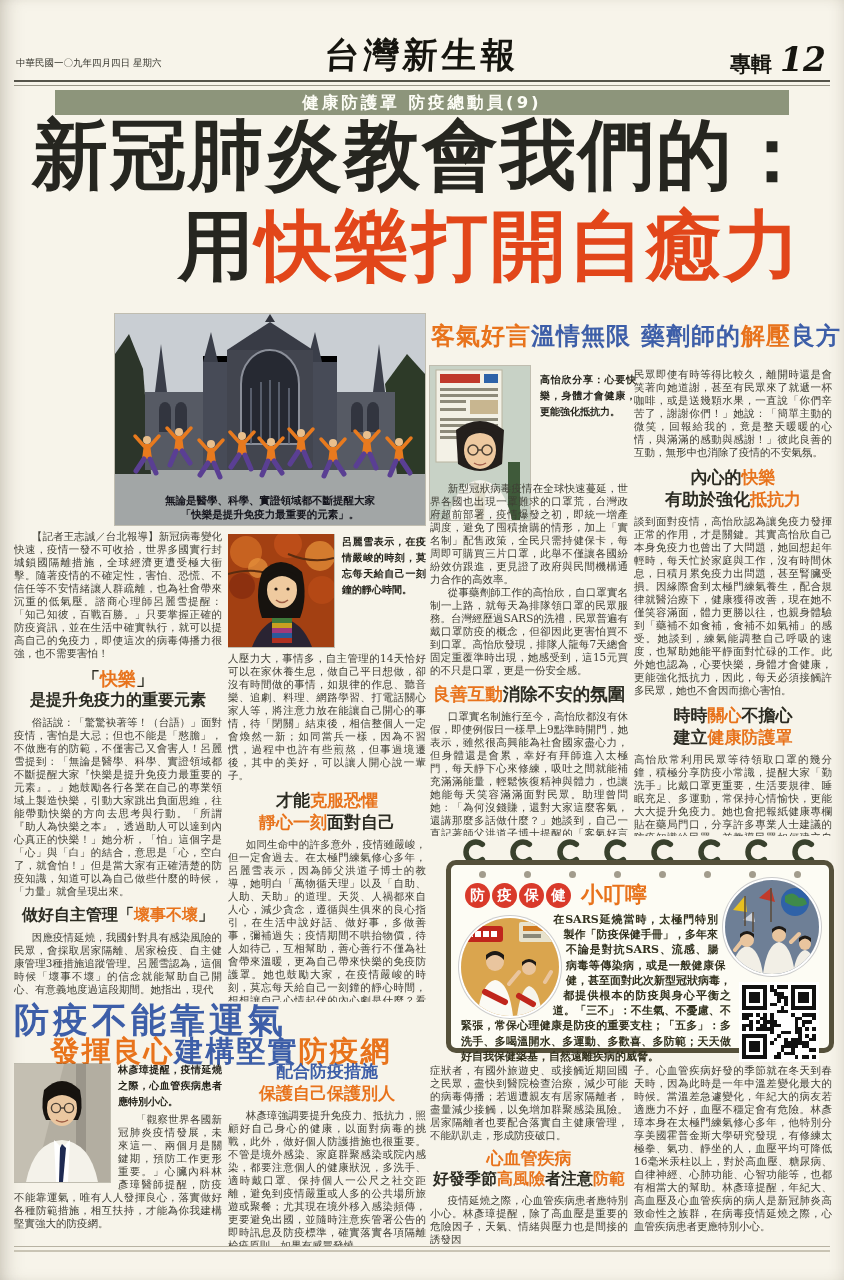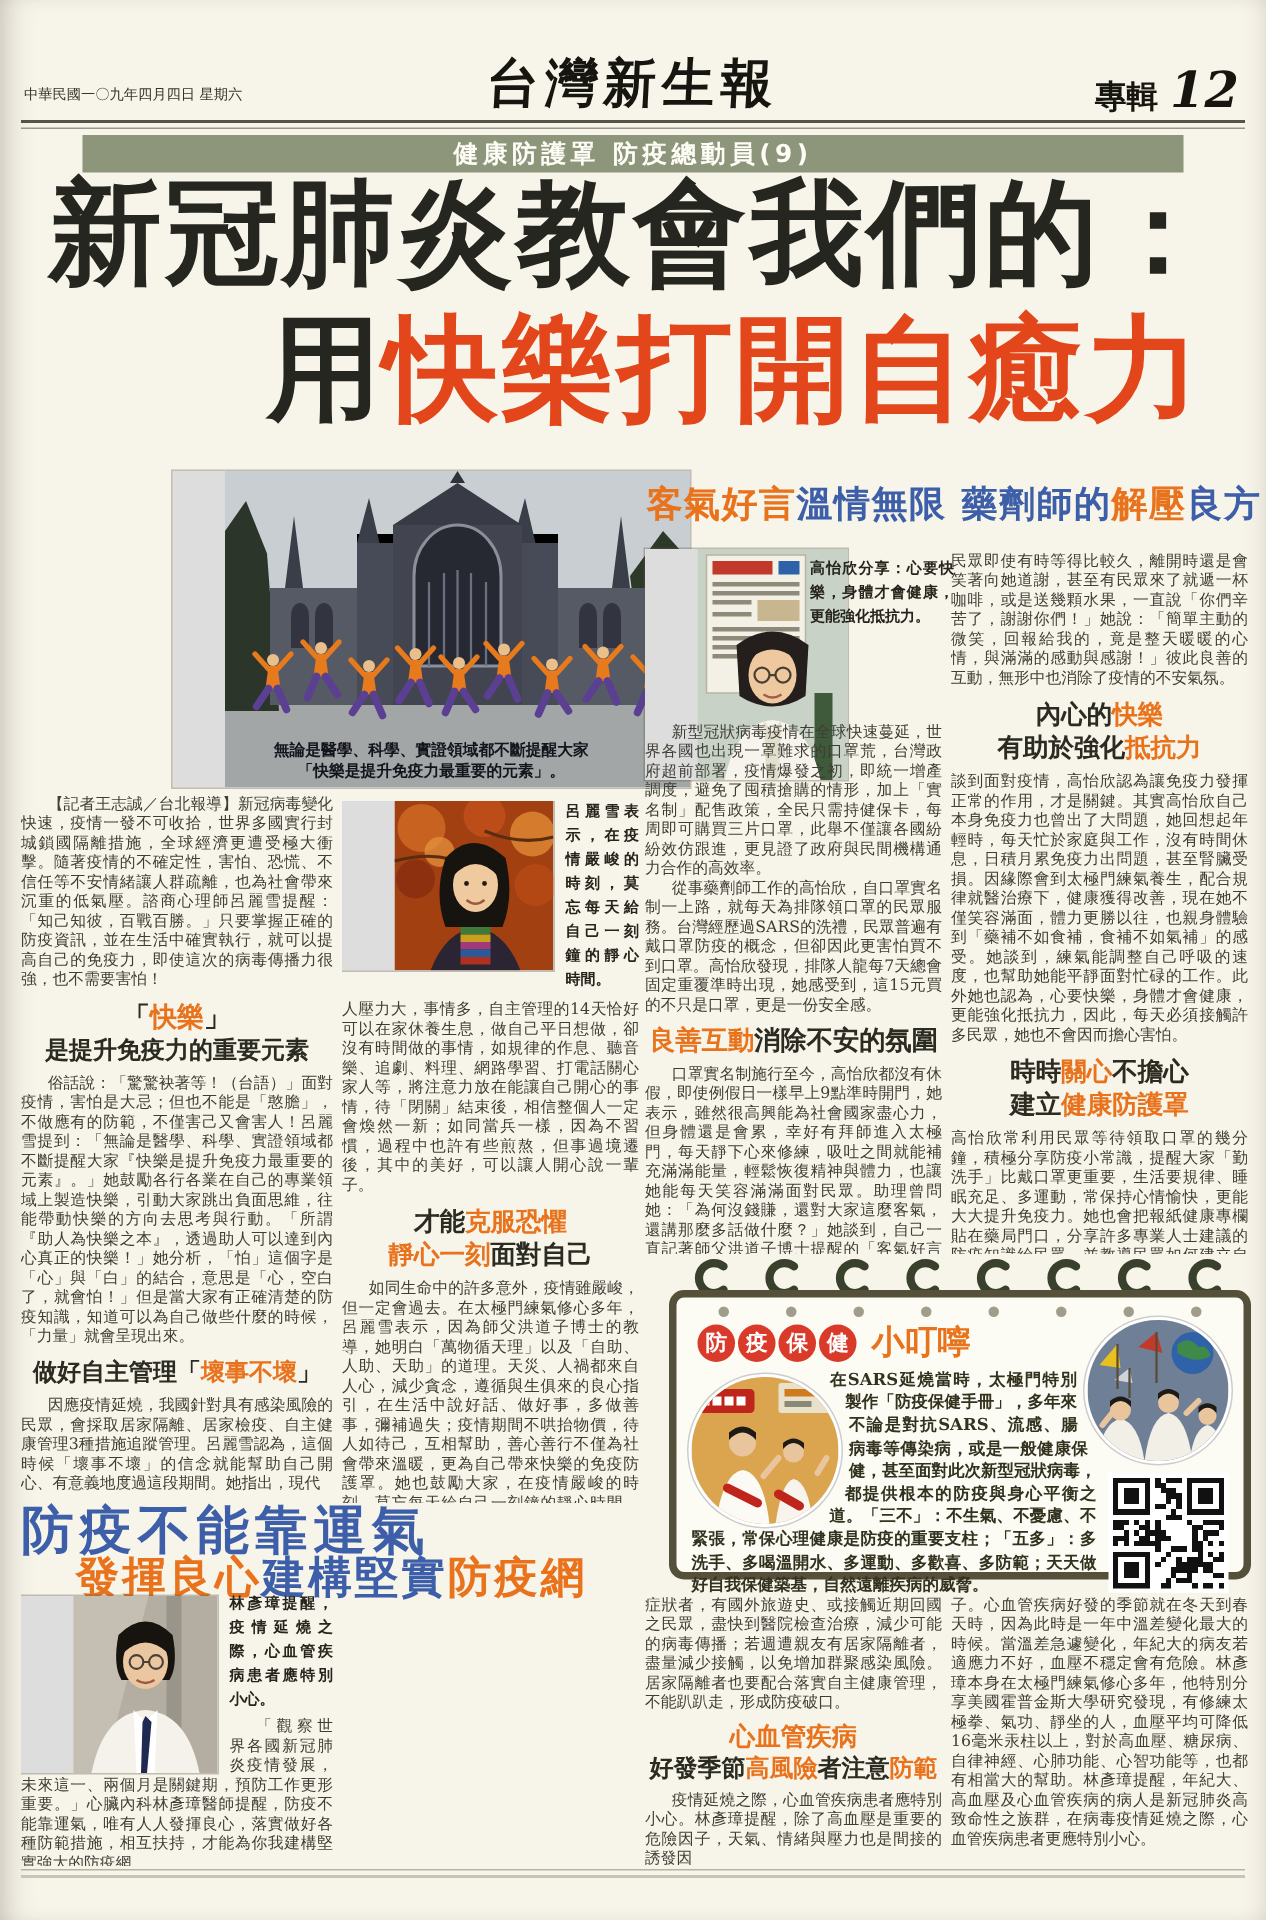--- a/index.html
+++ b/index.html
@@ -24,21 +24,21 @@
         font-family:"DejaVu Sans",sans-serif;line-height:1.1;color:#262620;}
   .red{color:#e2461a;}
   
   .col{position:absolute;overflow:hidden;}
   .para{margin:0;font-size:10.5px;line-height:13px;text-align:justify;text-indent:1.7em;color:#3f3e35;}
   .para.noind{text-indent:0;}
   .sub{font-family:"DejaVu Sans",sans-serif;font-weight:800;text-align:center;color:#2b2b22;line-height:1.3;}
   .o{color:#e8731c;} .b{color:#3d5ea8;}
   .caption{font-size:10px;line-height:16px;font-weight:bold;color:#26251d;text-align:justify;}
   
-  .ph{background:#ddd;overflow:hidden;box-shadow:0 0 0 1px rgba(90,85,70,.35);padding-left:35px;}
+  .ph{background:#ddd;overflow:hidden;box-shadow:0 0 0 1px rgba(90,85,70,.35);}
   .mainph{left:115px;top:314px;width:310px;height:211px;}
   .maincap{position:absolute;left:0;bottom:4px;width:100%;text-align:center;font-size:10.5px;line-height:14px;
            font-weight:bold;color:#14141c;}
   .kaoph{left:430px;top:366px;width:100px;height:154px;}
   .kaocap{left:540px;top:372px;width:96px;}
   .luph{width:106px;height:113px;flex:0 0 auto;}
   .linph{float:left;width:96px;height:118px;margin:2px 8px 2px 0;}
   
   .a2head{left:431px;top:320px;width:404px;font-size:24px;font-weight:900;letter-spacing:1px;
           font-family:"DejaVu Sans",sans-serif;white-space:nowrap;}
@@ -481,20 +481,27 @@
         <path d="M42,56 q6,4 12,0" stroke="#9c5a42" stroke-width="1.5" fill="none"></path>
         <path d="M12,118 q8,-40 36,-42 q28,2 36,42Z" fill="#f4f2ea"></path>
         <path d="M40,76 l8,8 l8,-8 l-2,42 h-12Z" fill="#fff"></path>
         <path d="M46,84 l2,-4 l4,4 l-3,34 h-4Z" fill="#1e2a52"></path>
       </svg>
     </div>
     <div class="caption" style="margin-bottom:3px;">林彥璋提醒，疫情延燒之際，心血管疾病患者應特別小心。</div>
     <p class="para">「觀察世界各國新冠肺炎疫情發展，未來這一、兩個月是關鍵期，預防工作更形重要。」心臟內科林彥璋醫師提醒，防疫不能靠運氣，唯有人人發揮良心，落實做好各種防範措施，相互扶持，才能為你我建構堅實強大的防疫網。</p>
   </div>
 
+  <div class="col" style="left:228px;top:1060px;width:198px;height:186px;">
+    <div class="sub" style="font-size:17px;margin:0 0 5px;">
+      <div class="b">配合防疫措施</div>
+      <div class="o">保護自己保護別人</div>
+    </div>
+    <p class="para">林彥璋強調要提升免疫力、抵抗力，照顧好自己身心的健康，以面對病毒的挑戰，此外，做好個人防護措施也很重要。不管是境外感染、家庭群聚感染或院內感染，都要注意個人的健康狀況，多洗手、適時戴口罩、保持個人一公尺之社交距離，避免到疫情嚴重或人多的公共場所旅遊或聚餐；尤其現在境外移入感染頻傳，更要避免出國，並隨時注意疾管署公告的即時訊息及防疫標準，確實落實各項隔離檢疫原則。如果有感冒發燒</p>
+  </div>
 
   <div class="col" style="left:430px;top:1064px;width:198px;height:180px;">
     <p class="para noind">症狀者，有國外旅遊史、或接觸近期回國之民眾，盡快到醫院檢查治療，減少可能的病毒傳播；若週遭親友有居家隔離者，盡量減少接觸，以免增加群聚感染風險。居家隔離者也要配合落實自主健康管理，不能趴趴走，形成防疫破口。</p>
     <div class="sub" style="margin:5px 0 4px;">
       <div class="o" style="font-size:17px;">心血管疾病</div>
       <div style="font-size:16px;"><span>好發季節</span><span class="o">高風險</span><span>者注意</span><span class="o">防範</span></div>
     </div>
     <p class="para">疫情延燒之際，心血管疾病患者應特別小心。林彥璋提醒，除了高血壓是重要的危險因子，天氣、情緒與壓力也是間接的誘發因</p>
   </div>
 

